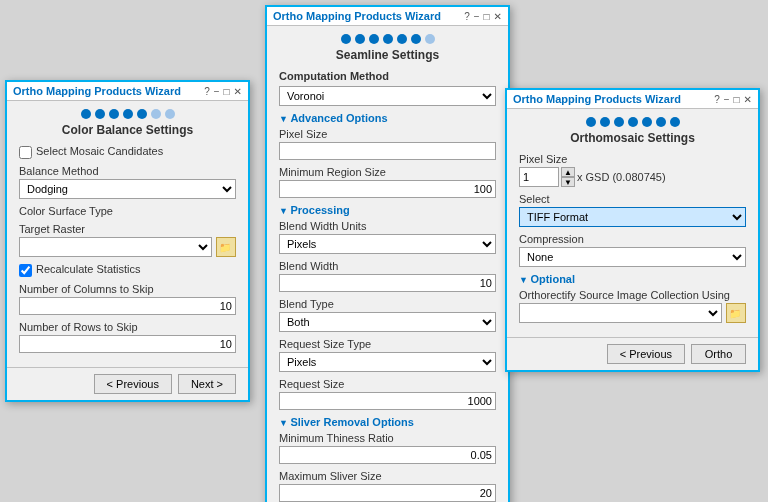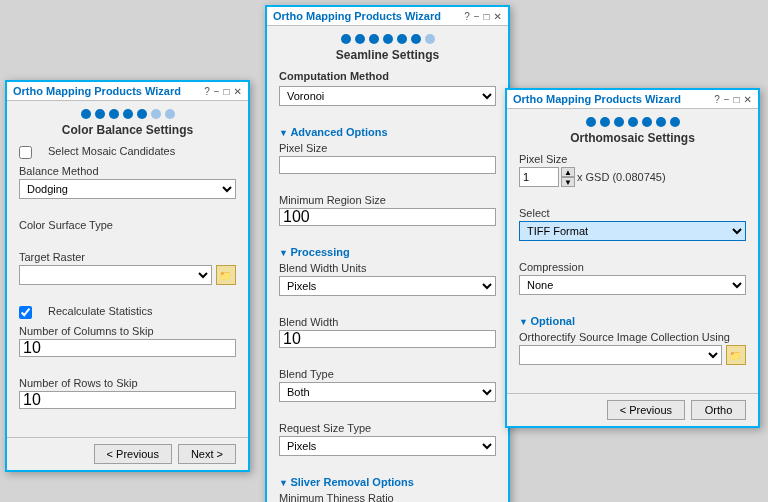--- a/index.html
+++ b/index.html
@@ -81,36 +81,37 @@
     }
 
     .section-label {
       font-weight: bold;
       color: #333;
       margin-bottom: 4px;
       font-size: 11px;
     }
 
     .field-group {
-      margin-bottom: 20px;
+      margin-bottom: 6px;
     }
 
     .field-label {
       color: #333;
       margin-bottom: 2px;
       font-size: 11px;
     }
 
     .field-input {
       width: 100%;
       height: 18px;
       border: 1px solid #a0a0a0;
       background: #ffffff;
       padding: 1px 3px;
-      font-size: 16px;
+      font-size: 11px;
+      text-align: right;
     }
 
     .field-select {
       width: 100%;
       height: 20px;
       border: 1px solid #a0a0a0;
       background: #ffffff;
       padding: 1px 3px;
       font-size: 11px;
       appearance: auto;
@@ -135,21 +136,21 @@
     }
 
     .collapsible-header::before {
       content: '▼ ';
       font-size: 9px;
     }
 
     .checkbox-row {
       display: flex;
       align-items: center;
-      gap: 16px;
+      gap: 4px;
       margin-bottom: 6px;
     }
 
     .wizard-footer {
       display: flex;
       justify-content: flex-end;
       gap: 6px;
       padding: 6px 12px;
       border-top: 1px solid #c0c0c0;
     }
@@ -382,20 +383,24 @@
           <option>Outside</option>
         </select>
       </div>
       <div class="field-group">
         <div class="field-label">Request Size Type</div>
         <select class="field-select">
           <option>Pixels</option>
           <option>Meters</option>
         </select>
       </div>
+      <div class="field-group">
+        <div class="field-label">Request Size</div>
+        <input type="text" class="field-input" value="1000" style="">
+      </div>
     </div>
 
     <div class="collapsible-section">
       <div class="collapsible-header">Sliver Removal Options</div>
       <div class="field-group">
         <div class="field-label">Minimum Thiness Ratio</div>
         <input type="text" class="field-input" value="0.05" style="">
       </div>
       <div class="field-group">
         <div class="field-label">Maximum Sliver Size</div>

